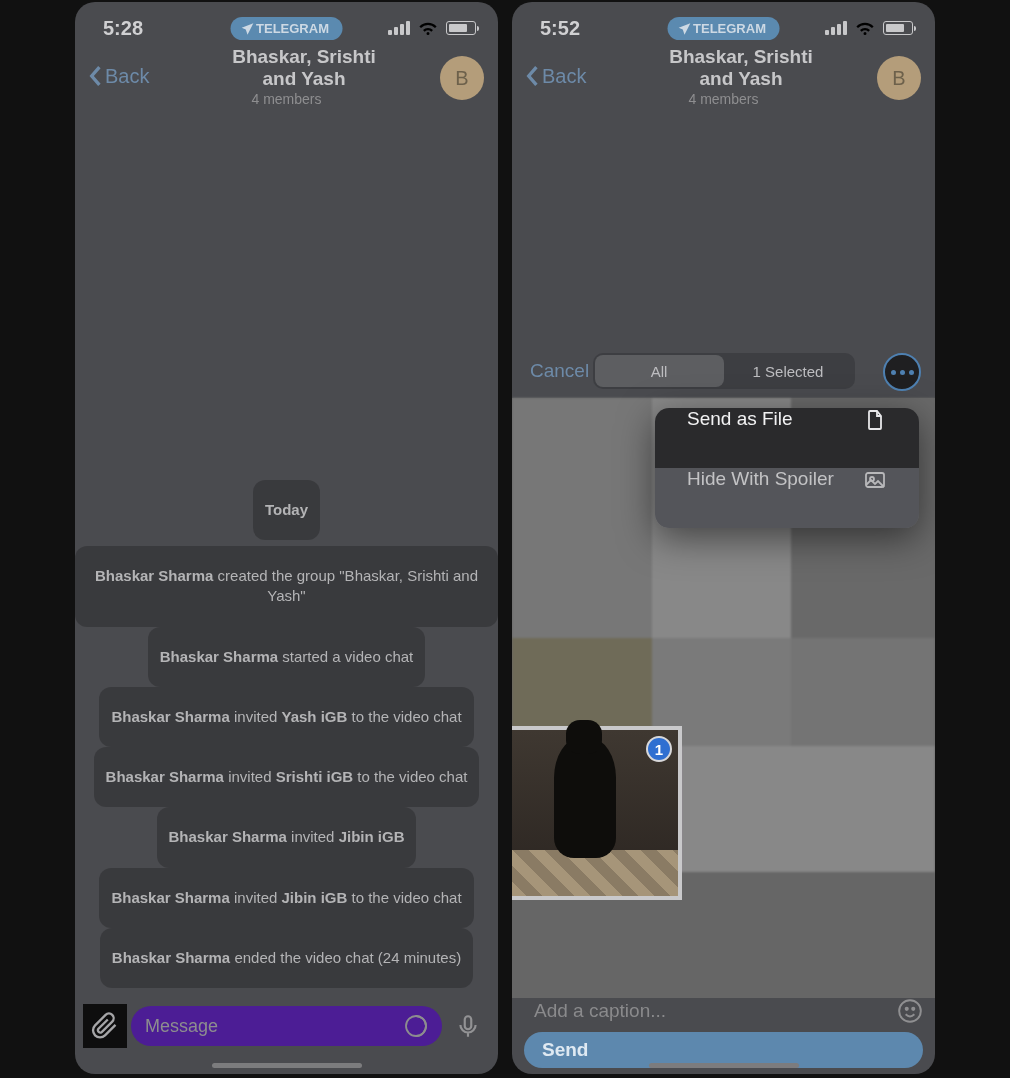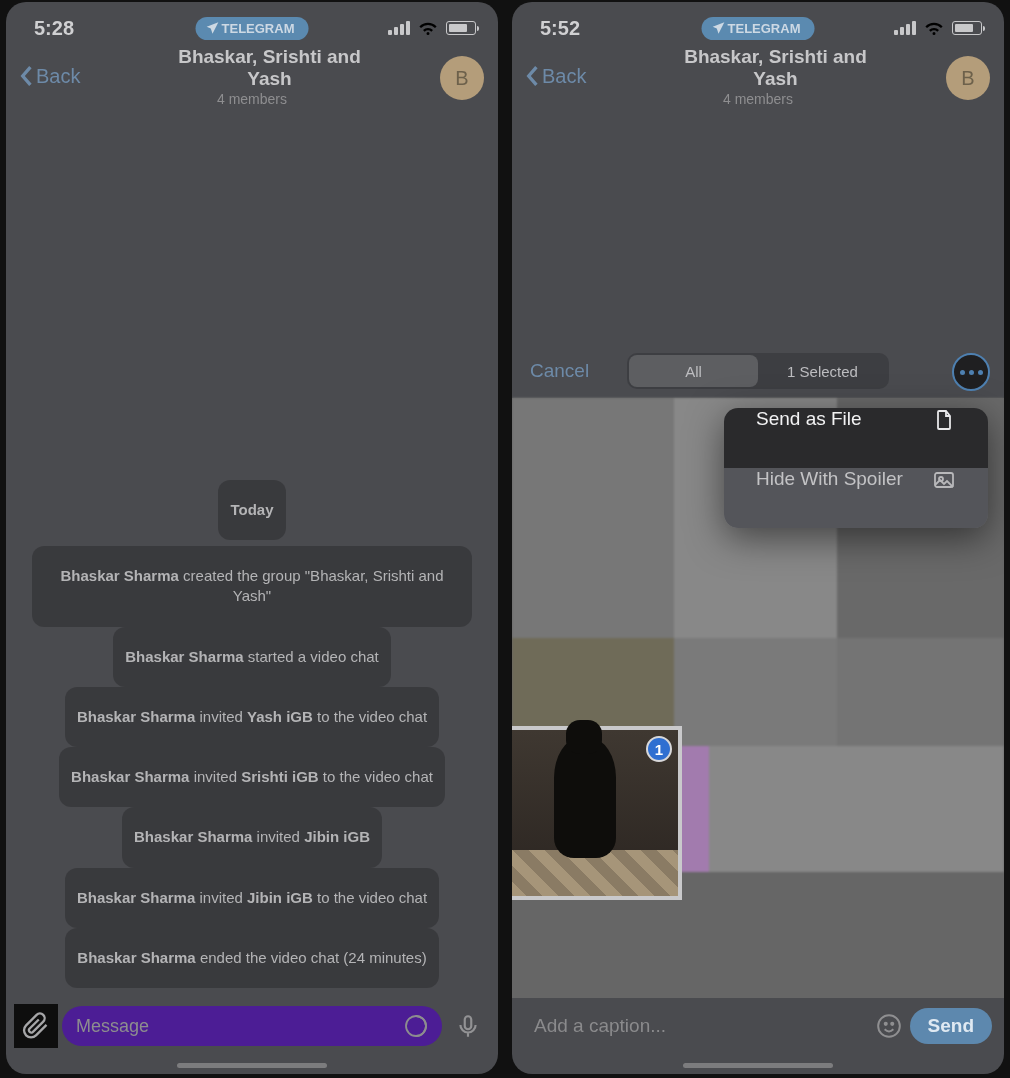--- a/index.html
+++ b/index.html
@@ -1,22 +1,22 @@
 <!DOCTYPE html>
 <html><head>
 <meta charset="utf-8">
 <style>
   * { margin:0; padding:0; box-sizing:border-box; font-family:-apple-system, Helvetica, Arial, sans-serif; }
   body { background:#111; display:flex; justify-content:center; padding:2px; }
   .screens { display:flex; gap:14px; }
-  .phone { width:492px; height:1072px; border-radius:20px; background:#4a4b4f; position:relative; overflow:hidden; color:#b9b9ba; }
+  .phone { width:423px; height:1072px; border-radius:20px; background:#4a4b4f; position:relative; overflow:hidden; color:#b9b9ba; }
   
   .sbar { display:flex; align-items:center; justify-content:space-between; padding:8px 22px 0 28px; height:44px; }
   .clock { font-size:20px; font-weight:600; color:#d0d0d2; }
-  .pill { position:absolute; left:50%; top:15px; transform:translateX(-50%); background:#5b8ab0; color:#cdd9e4; font-size:13px; font-weight:700; padding:4px 14px 4px 10px; border-radius:14px; display:flex; align-items:flex-start; gap:2px; }
+  .pill { position:absolute; left:50%; top:15px; transform:translateX(-50%); background:#5b8ab0; color:#cdd9e4; font-size:13px; font-weight:700; padding:4px 14px 4px 10px; border-radius:14px; display:flex; align-items:flex-end; gap:2px; }
   .pill svg { width:14px; height:14px; fill:#cdd9e4; }
   .sright { display:flex; align-items:center; gap:8px; }
   .signal { display:flex; align-items:flex-end; gap:2px; height:14px; }
   .signal span { width:4px; background:#c8c8ca; border-radius:1px; }
   .signal span:nth-child(1){height:5px}.signal span:nth-child(2){height:8px}.signal span:nth-child(3){height:11px}.signal span:nth-child(4){height:14px}
   .batt { width:30px; height:14px; border:1.5px solid #c8c8ca; border-radius:3px; position:relative; padding:2px; }
   .batt::after { content:''; position:absolute; right:-4px; top:4px; width:2px; height:5px; background:#c8c8ca; border-radius:0 2px 2px 0; }
   .batt div { background:#c8c8ca; height:100%; width:75%; border-radius:1px; }
   
   .nav { height:60px; display:flex; align-items:center; padding:0 12px; position:relative; }
@@ -64,21 +64,21 @@
   .sel-thumb .floor { position:absolute; bottom:0; left:0; right:0; height:46px; background:linear-gradient(45deg,#8a7b64 25%,#a69579 25% 50%,#8a7b64 50% 75%,#a69579 75%); background-size:32px 32px; }
   .sel-badge { position:absolute; top:6px; right:6px; width:26px; height:26px; border-radius:50%; background:#2f6fd1; color:#fff; font-size:15px; font-weight:600; display:flex; align-items:center; justify-content:center; border:2px solid #d8d8da; }
   
   .ctx { position:absolute; top:406px; right:16px; width:264px; border-radius:14px; overflow:hidden; box-shadow:0 10px 36px rgba(0,0,0,.5); }
   .ctx .row { height:60px; display:flex; align-items:flex-start; justify-content:space-between; padding:0 32px; font-size:19px;gap:10px; }
   .ctx .r1 { background:#2a2a2c; color:#f2f2f3; }
   .ctx .r2 { background:#54555a; color:#c3c3c5; }
   .ctx svg { width:24px; height:24px; stroke:#e8e8ea; stroke-width:1.8; fill:none; }
   .ctx .r2 svg { stroke:#b8b8ba; }
   
-  .cbar { position:absolute; bottom:20px; left:0; right:0; height:56px; display:flex; align-items:center; padding:0 12px; gap:8px; }
+  .cbar { position:absolute; bottom:20px; left:0; right:0; height:56px; display:flex; padding:0 12px; gap:8px;flex-direction:column; }
   .capfield { flex:1; color:#8a8a8c; font-size:19px; padding-left:10px; display:flex; align-items:center; justify-content:space-between; }
   .capfield svg { width:26px; height:26px; stroke:#8f8f91; stroke-width:1.8; fill:none; }
   .sendbtn { background:#5d88ae; color:#dfe9f2; font-size:19px; font-weight:700; padding:7px 18px; border-radius:19px; }
 </style>
 </head>
 <body>
 
 <div class="screens">
 
   <div class="phone">

